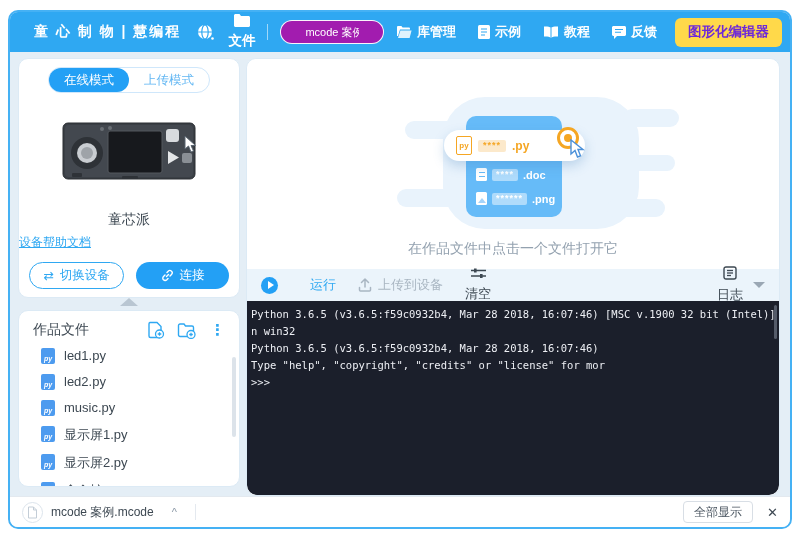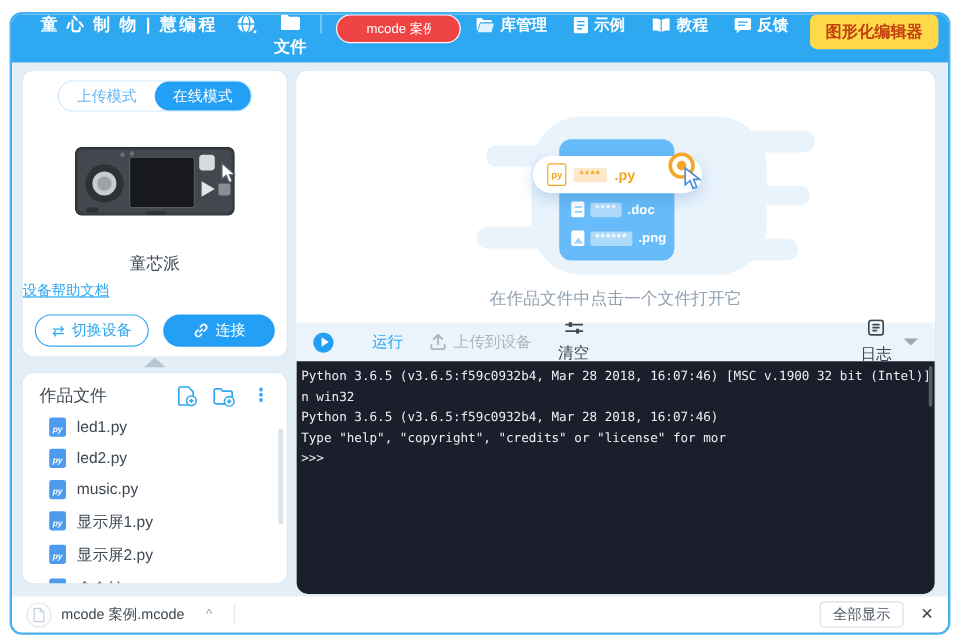--- a/index.html
+++ b/index.html
@@ -3,32 +3,32 @@
 <meta charset="utf-8">
 <style>
   html,body{margin:0;padding:0;width:800px;height:533px;background:#ffffff;overflow:hidden;
     font-family:"Liberation Sans","DejaVu Sans",sans-serif;-webkit-font-smoothing:antialiased;}
   *{box-sizing:border-box;}
   .app{position:absolute;left:8px;top:10px;width:784px;height:519px;border:2px solid #45B1F4;
     border-radius:10px;background:#E4EEF6;overflow:hidden;}
 
   
   .topbar{position:absolute;left:0;top:0;right:0;height:40px;background:#2FA8F2;display:flex;
-    align-items:flex-start;padding:0 8px 0 24px;color:#fff;}
+    align-items:center;padding:0 8px 0 24px;color:#fff;}
   .brand{font-size:14px;font-weight:bold;letter-spacing:2px;white-space:nowrap;}
   .globe{width:17px;height:17px;margin-left:16px;display:flex;align-items:center;}
   .menu-item{display:flex;align-items:center;gap:5px;margin-left:14px;font-size:13.5px;font-weight:bold;flex-direction:column;}
   .tb-divider{width:1px;height:16px;background:rgba(255,255,255,.55);margin:0 12px;}
   .proj-input{width:104px;height:24px;border-radius:12px;border:1.5px solid rgba(255,255,255,.95);
-    background:#ef4444;color:#fff;font-size:11px;padding:0 24px;outline:none;
+    background:#a21caf;color:#fff;font-size:11px;padding:0 24px;outline:none;
     font-family:"Liberation Sans","DejaVu Sans",sans-serif;}
   .nav{margin-left:auto;display:flex;align-items:center;gap:22px;}
   .nav-item{display:flex;align-items:center;gap:5px;font-size:13px;font-weight:bold;cursor:pointer;white-space:nowrap;}
   .gfx-btn{margin-left:18px;height:29px;padding:0 13px;background:#FFD94A;border:none;border-radius:6px;
-    color:#c2410c;font-size:13.5px;font-weight:bold;cursor:pointer;white-space:nowrap;
+    color:#6d28d9;font-size:13.5px;font-weight:bold;cursor:pointer;white-space:nowrap;
     font-family:"Liberation Sans","DejaVu Sans",sans-serif;}
   .wicon{display:inline-flex;}
 
   
   .panel{background:#fff;border:1px solid #DCEAF5;border-radius:10px;position:absolute;}
   .device-panel{left:8px;top:46px;width:222px;height:240px;}
   .tabs{position:absolute;top:8px;left:50%;transform:translateX(-50%);display:flex;align-items:center;
     border:1px solid #CFE7FB;border-radius:15px;background:#fff;height:26px;}
   .tab{font-size:12.5px;padding:0 15px;line-height:24px;border-radius:14px;white-space:nowrap;cursor:pointer;}
   .tab.active{background:#23A0F5;color:#fff;}
@@ -187,22 +187,22 @@
             </svg>
         </span>
         <span>反馈</span>
       </span>
     </div>
     <button class="gfx-btn">图形化编辑器</button>
   </div>
 
   <div class="panel device-panel">
     <div class="tabs">
+      <span class="tab active">在线模式</span>
       <span class="tab inactive">上传模式</span>
-      <span class="tab active">在线模式</span>
     </div>
 
     <span class="device-svg">
       <svg width="134" height="64" viewBox="0 0 134 64">
         <rect x="1" y="4" width="132" height="56" rx="5" fill="#3A3F45" stroke="#2A2E33"></rect>
         <rect x="3" y="6" width="128" height="52" rx="4" fill="#43484F"></rect>
         <circle cx="25" cy="34" r="16" fill="#2E3237"></circle>
         <circle cx="25" cy="34" r="10" fill="#C9CDD1"></circle>
         <circle cx="25" cy="34" r="6" fill="#9EA3A8"></circle>
         <rect x="46" y="12" width="54" height="42" rx="2" fill="#17191D" stroke="#55595F"></rect>

